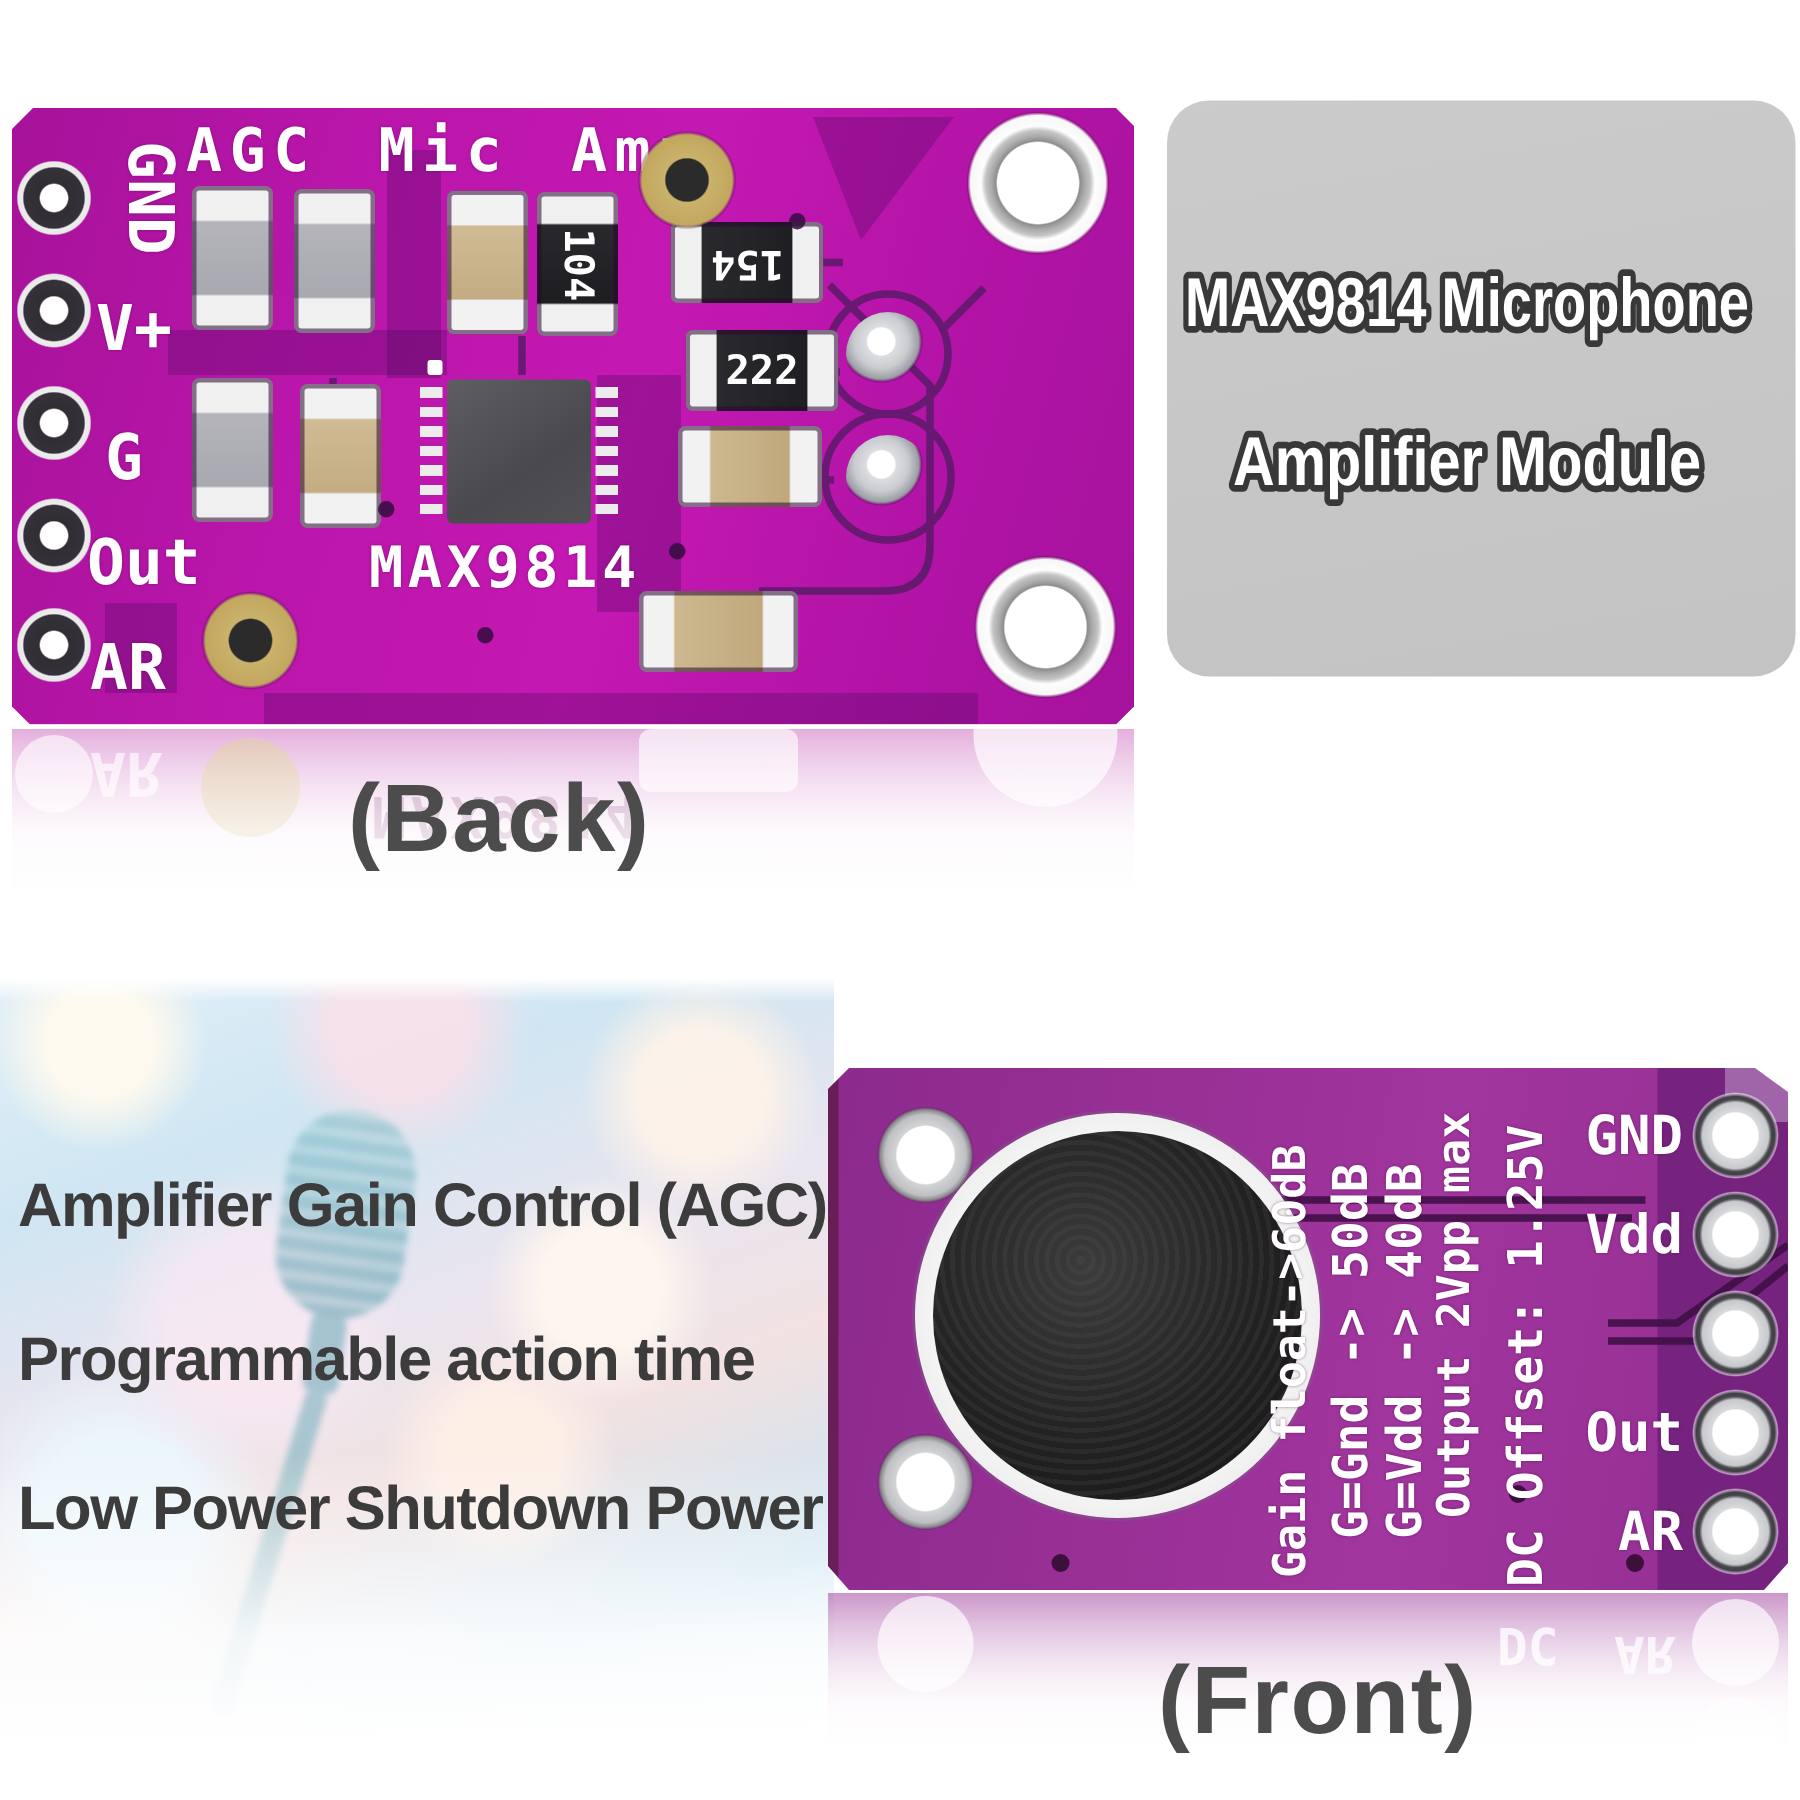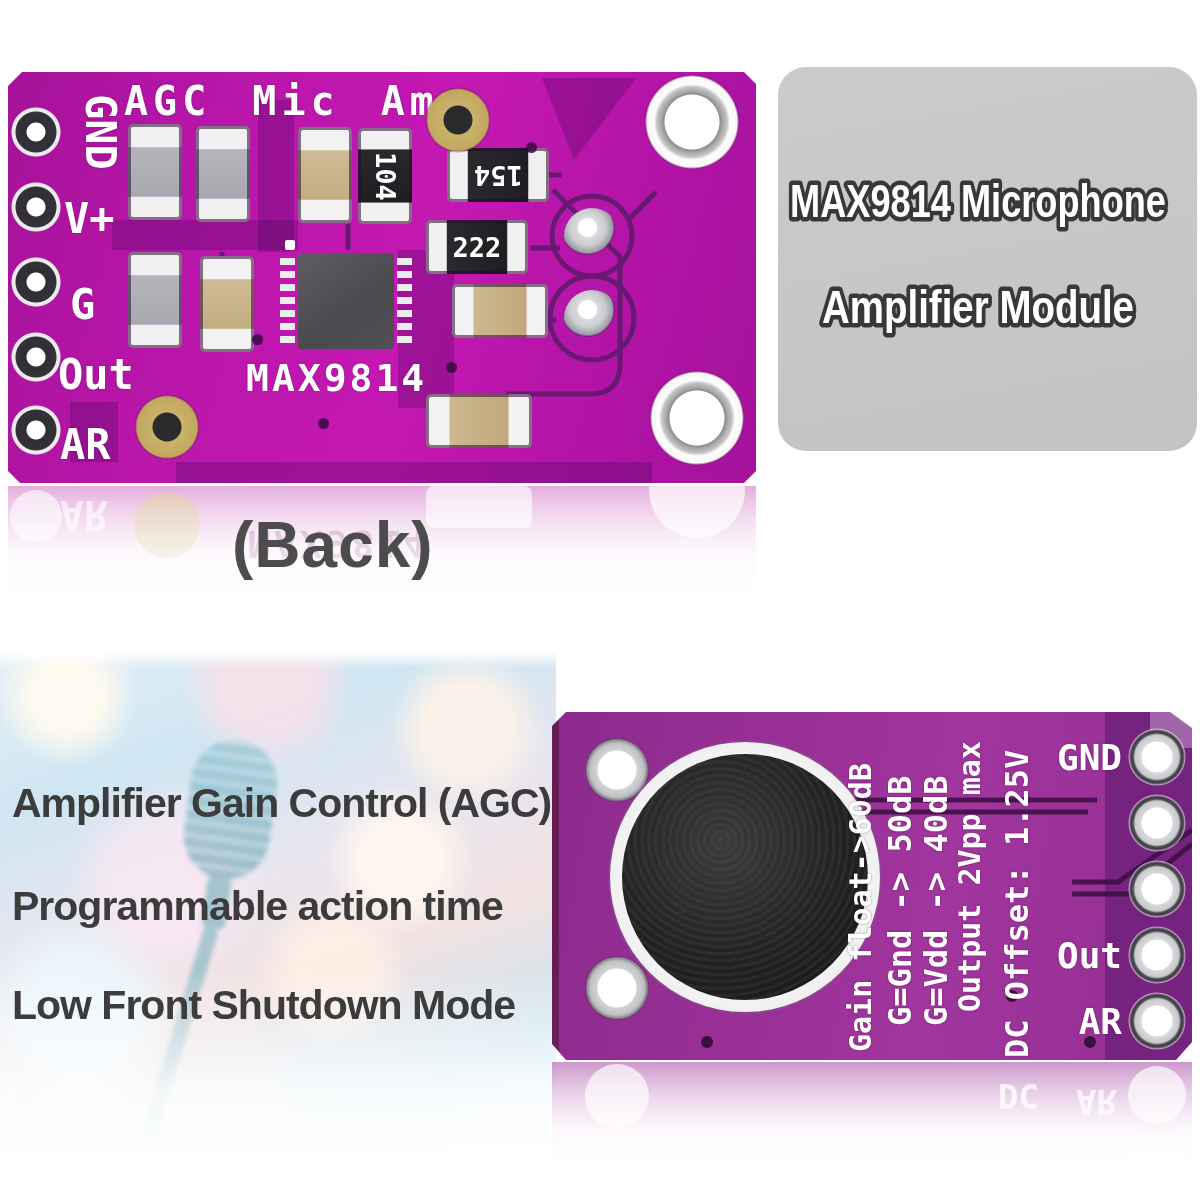--- a/index.html
+++ b/index.html
@@ -166,21 +166,21 @@
     <div class="comp vcap black" style="left:350px;top:56px">
       <span class="clabel rot90">104</span>
     </div>
 
     <div class="comp vcap gray" style="left:120px;top:180px"></div>
     <div class="comp vcap tan" style="left:192px;top:184px"></div>
 
     <div class="comp hres" style="left:439px;top:76px">
       <span class="clabel rot180">154</span>
     </div>
-    <div class="comp hres" style="left:418px;top:148px">
+    <div class="comp hres" style="left:449px;top:148px">
       <span class="clabel">222</span>
     </div>
     <div class="comp hcap" style="left:444px;top:212px;width:96px"></div>
     <div class="comp hcap" style="left:418px;top:322px;width:106px"></div>
 
     <div class="ic"></div>
     <div class="silk chip-label">MAX9814</div>
 
     <div class="blob" style="left:556px;top:136px"></div>
     <div class="blob" style="left:556px;top:218px"></div>
@@ -216,21 +216,21 @@
   <div class="photo-bg">
     <div class="mic-shape">
       <div class="mic-head"></div>
       <div class="mic-neck"></div>
       <div class="mic-stand"></div>
     </div>
   </div>
   <div class="features">
     <div class="feature-line" style="top:0">Amplifier Gain Control (AGC)</div>
     <div class="feature-line" style="top:103px">Programmable action time</div>
-    <div class="feature-line" style="top:202px">Low Front Shutdown Mode</div>
+    <div class="feature-line" style="top:202px">Low Power Shutdown Power</div>
   </div>
 
   <div class="board front">
     <div class="fstrip"></div>
     <div class="fstrip-hl"></div>
 
     <svg class="traces" width="640" height="348" viewBox="0 0 640 348">
       <g fill="none" stroke="#401046" stroke-width="5" opacity="0.9">
         <path d="M150,88 H545 M150,100 H536"></path>
         <path d="M640,118 L566,170 H520 M640,132 L578,182 H520"></path>
@@ -255,26 +255,28 @@
     <div class="vtext" style="left:400px;top:300px;font-size:30px">Output 2Vpp max</div>
     <div class="vtext" style="left:446px;top:346px;font-size:32px">DC Offset: 1.25V</div>
 
     <div class="fhole" style="top:16px"></div>
     <div class="fhole" style="top:82px"></div>
     <div class="fhole" style="top:148px"></div>
     <div class="fhole" style="top:214px"></div>
     <div class="fhole" style="top:280px"></div>
 
     <div class="silk fpin-label" style="top:25px">GND</div>
+    <div class="silk fpin-label" style="top:91px">Vdd</div>
     <div class="silk fpin-label" style="top:223px">Out</div>
     <div class="silk fpin-label" style="top:289px">AR</div>
   </div>
 
   <div class="refl refl-front">
     <div class="rcircle" style="left:33px;top:2px;width:64px;height:64px;opacity:.8"></div>
     <div class="rcircle" style="left:576px;top:4px;width:58px;height:58px;opacity:.8"></div>
     <div class="rcircle" style="left:576px;top:70px;width:58px;height:58px;opacity:.6"></div>
     <span class="rtext" style="left:446px;top:14px;font-size:34px;color:rgba(255,255,255,.8)">DC</span>
     <span class="rtext" style="left:524px;top:20px;font-size:34px;color:rgba(255,255,255,.75)">AR</span>
   </div>
 
+  <div class="caption" style="left:772px;top:1096px">(Front)</div>
 
 </div>
 
 </body></html>

